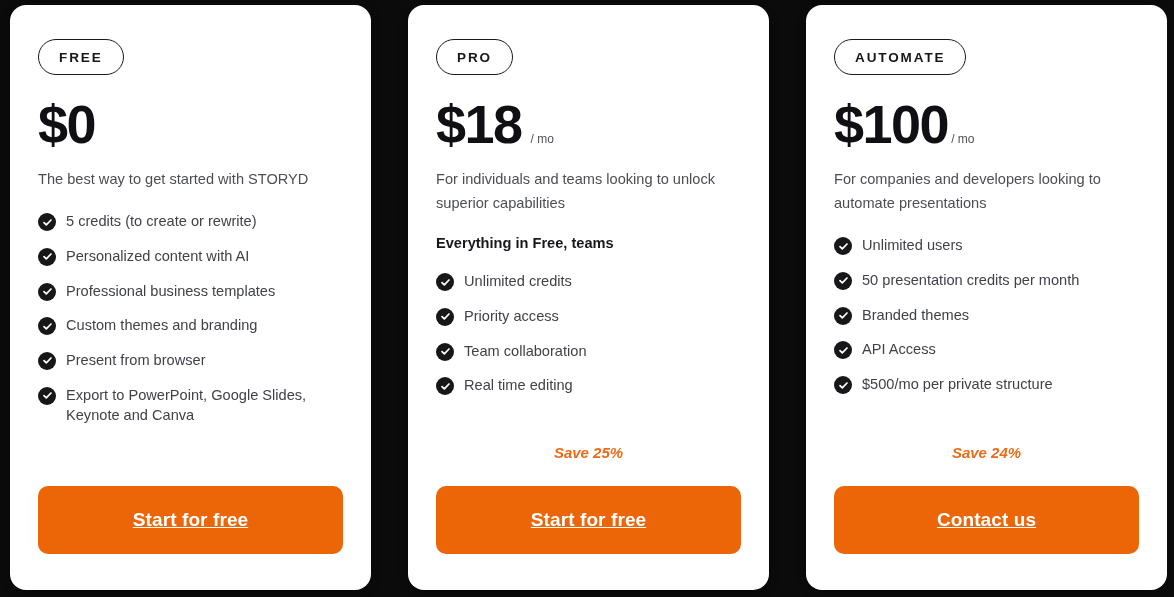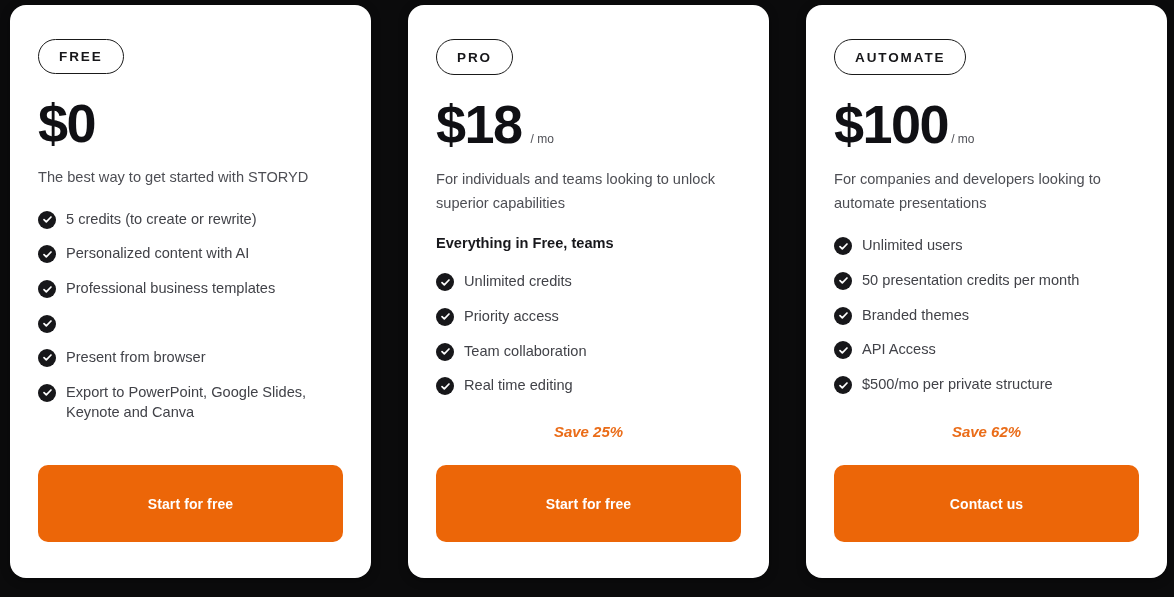--- a/index.html
+++ b/index.html
@@ -16,21 +16,21 @@
     -webkit-font-smoothing: antialiased;
   }
 
   .pricing-wrap {
     position: relative;
     width: 1174px;
     height: 597px;
     display: flex;
     align-items: stretch;
     gap: 37px;
-    padding: 5px 7px 19px 10px;
+    padding: 5px 7px 7px 10px;
   }
 
   .plan-card {
     position: relative;
     flex: 1 1 0;
     background: #ffffff;
     border-radius: 16px;
     padding: 34px 28px 0 28px;
     display: flex;
     flex-direction: column;
@@ -138,30 +138,31 @@
     font-weight: 700;
     color: #ea6c18;
     margin-bottom: 24px;
     height: 18px;
   }
   .save-note.empty { visibility: hidden; }
 
   .cta-button {
     display: block;
     width: 100%;
-    height: 77px;
+    height: 68px;
     border: none;
     border-radius: 10px;
     background: #ec6608;
     color: #ffffff;
     font-family: "Liberation Sans", sans-serif;
-    font-size: 14px;
+    font-size: 19px;
     font-weight: 600;
     cursor: pointer;
     letter-spacing: 0.1px;
+    text-decoration: underline;
   }
 </style>
 </head>
 <body>
 
 <div class="pricing-wrap" id="pricing-wrap">
     <div class="plan-card">
       <div class="plan-badge">FREE</div>
       <div class="price-row">
         <span class="price-amount">$0</span>
@@ -191,20 +192,21 @@
             </svg>
           </span>
           <span class="feature-text">Professional business templates</span>
         </li>
         <li class="feature-item">
           <span class="check-icon">
             <svg width="11" height="11" viewBox="0 0 11 11" aria-hidden="true">
               <path d="M2 5.6 L4.3 7.9 L9 3" fill="none" stroke="#ffffff" stroke-width="1.7" stroke-linecap="round" stroke-linejoin="round"></path>
             </svg>
           </span>
+          <span class="feature-text">Custom themes and branding</span>
         </li>
         <li class="feature-item">
           <span class="check-icon">
             <svg width="11" height="11" viewBox="0 0 11 11" aria-hidden="true">
               <path d="M2 5.6 L4.3 7.9 L9 3" fill="none" stroke="#ffffff" stroke-width="1.7" stroke-linecap="round" stroke-linejoin="round"></path>
             </svg>
           </span>
           <span class="feature-text">Present from browser</span>
         </li>
         <li class="feature-item">
@@ -311,17 +313,17 @@
         <li class="feature-item">
           <span class="check-icon">
             <svg width="11" height="11" viewBox="0 0 11 11" aria-hidden="true">
               <path d="M2 5.6 L4.3 7.9 L9 3" fill="none" stroke="#ffffff" stroke-width="1.7" stroke-linecap="round" stroke-linejoin="round"></path>
             </svg>
           </span>
           <span class="feature-text">$500/mo per private structure</span>
         </li>
       </ul>
       <div class="card-footer">
-        <div class="save-note">Save 62%</div>
+        <div class="save-note">Save 24%</div>
         <button class="cta-button">Contact us</button>
       </div>
     </div>
   </div>
 
 </body></html>

